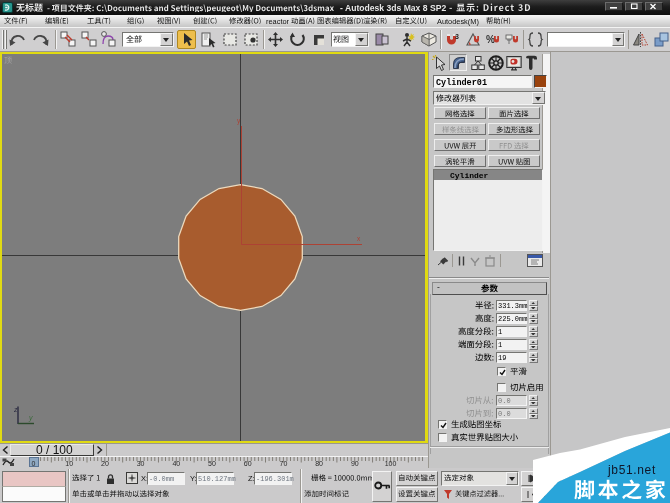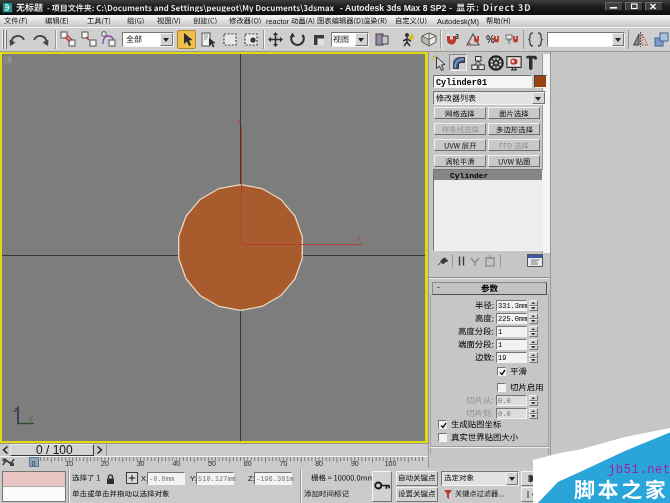--- a/index.html
+++ b/index.html
@@ -990,21 +990,21 @@
       <use href="#g149" x="6000"></use>
       <use href="#g150" x="7000"></use>
     </svg>
   </div>
 <div style="position:absolute;left:430px;top:446px;width:119px;height:1px;background:#9e9e9e;"></div>
 <div style="position:absolute;left:430px;top:447px;width:119px;height:1px;background:#ededed;"></div>
 <svg style="position:absolute;left:520px;top:420px" width="150" height="83" viewBox="0 0 150 83">
     <polygon points="13,40 40,33 60,29.5 105,17 150,8 150,12.5 105,31 60,52 38,62 18,83 13,83" fill="#ffffff"></polygon>
     <polygon points="18,83 38,62 60,52 105,31 150,12.5 150,83" fill="#29a5da"></polygon>
   </svg>
-<div style="position:absolute;left:608px;top:462.8px;font-family:Liberation Mono, monospace;font-size:12px;line-height:14.4px;color:#a21caf;white-space:pre;letter-spacing:0.65px;">jb51.net</div>
+<div style="position:absolute;left:608px;top:462.8px;font-family:Liberation Sans, sans-serif;font-size:12px;line-height:14.4px;color:#0f172a;white-space:pre;letter-spacing:0.65px;">jb51.net</div>
 <div style="position:absolute;left:573.5px;top:478.5px;">
     <svg style="display:block;fill:#fff" width="94.4" height="21.0" viewBox="0 0 4495 1000">
       <use href="#g151" x="0"></use>
       <use href="#g152" x="1124"></use>
       <use href="#g153" x="2248"></use>
       <use href="#g154" x="3371"></use>
     </svg>
   </div>
 <svg width="0" height="0" style="position:absolute">
     <defs>

